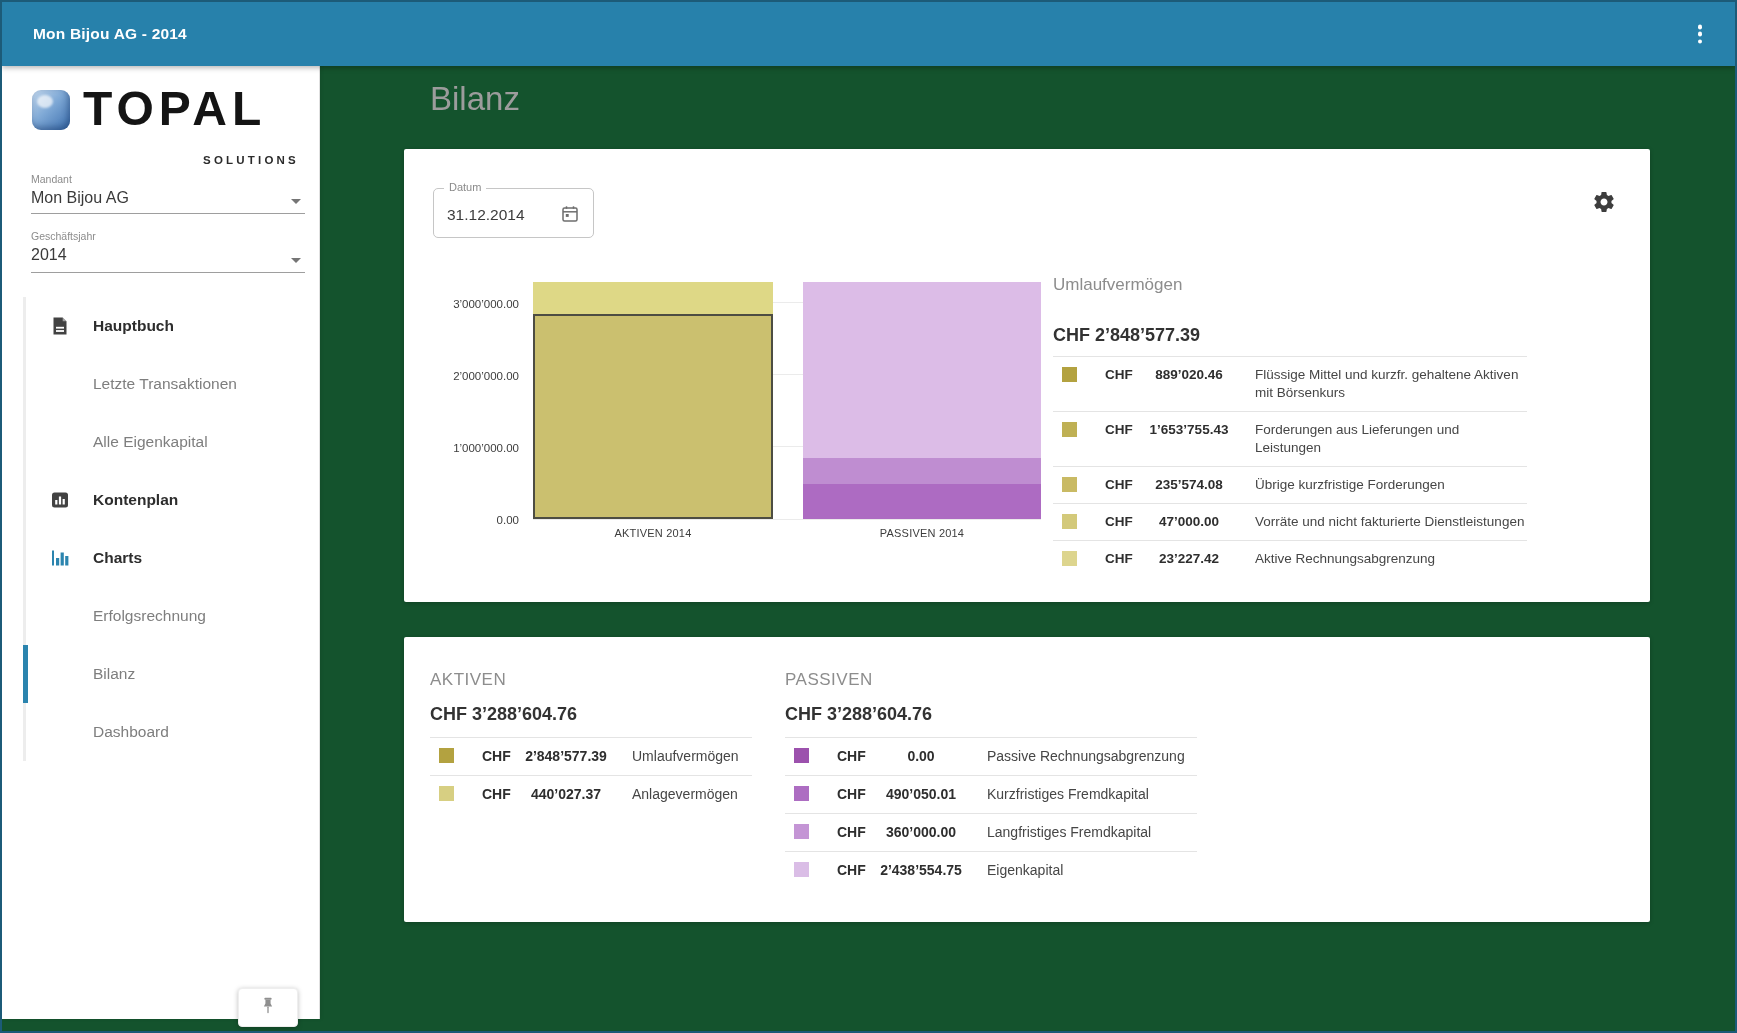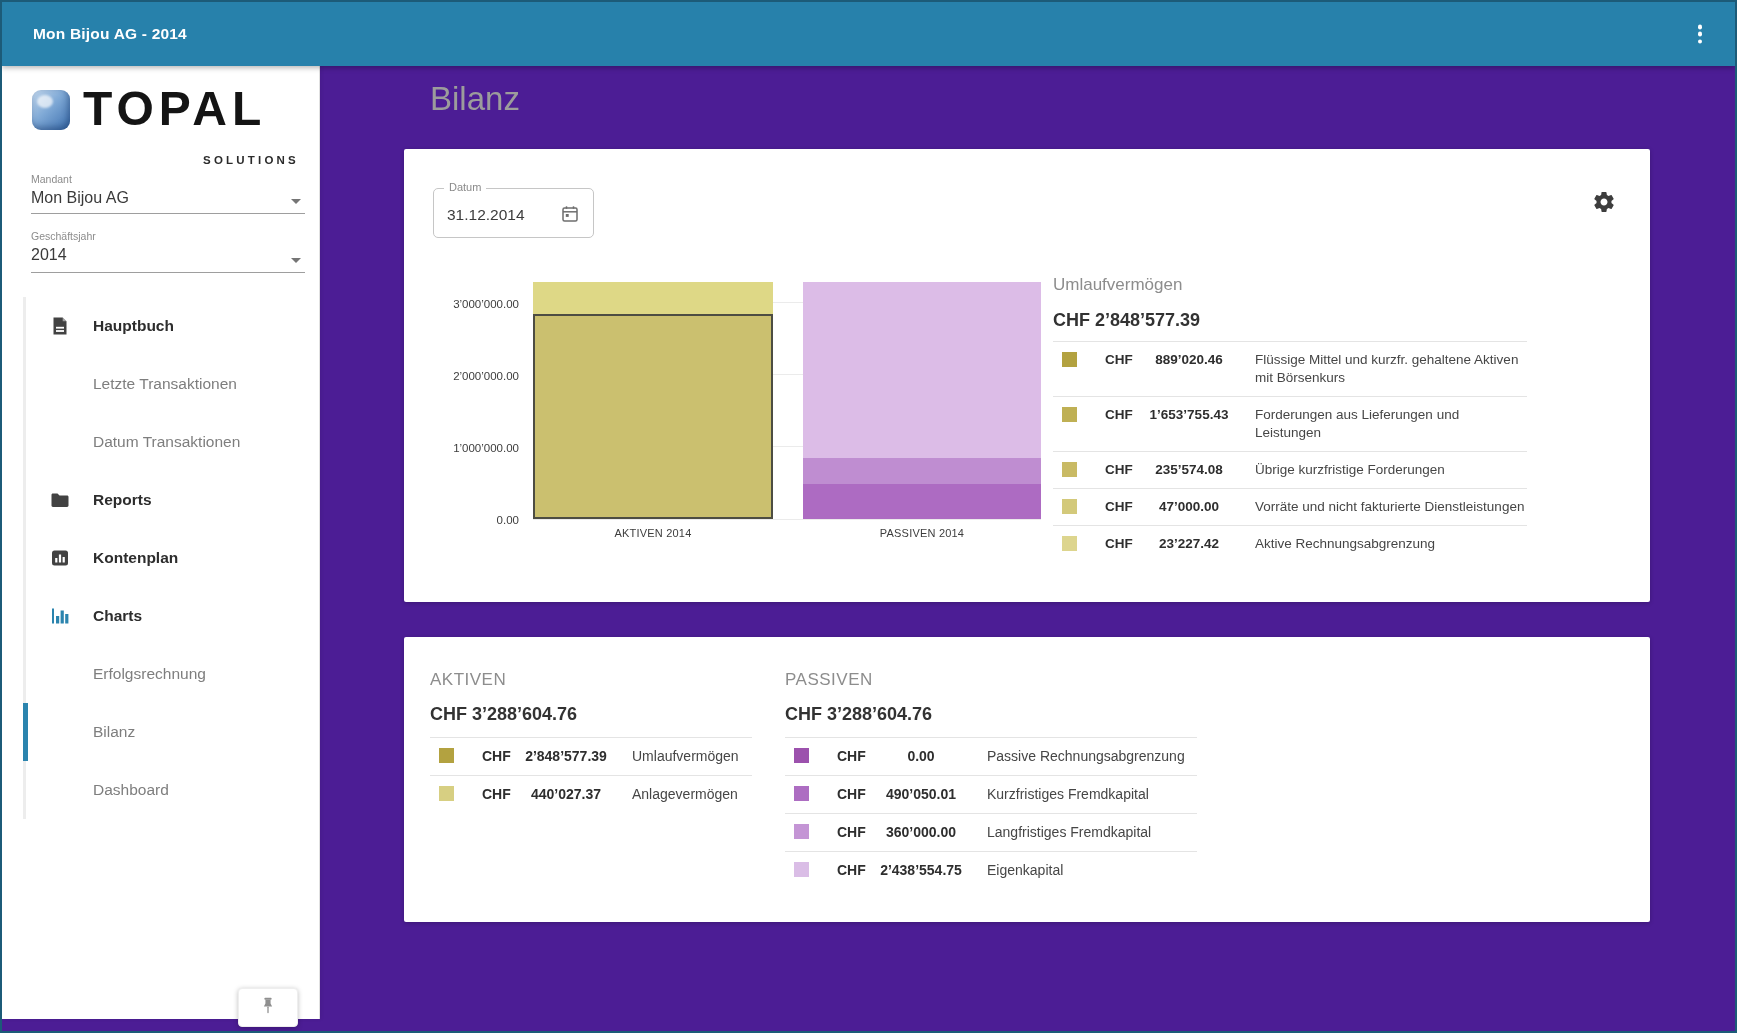--- a/index.html
+++ b/index.html
@@ -1,17 +1,17 @@
 <!DOCTYPE html>
 <html><head>
 <meta charset="utf-8">
 <style>
   html,body{margin:0;padding:0;background:#e8e8e8;font-family:"Liberation Sans",sans-serif;}
   *{box-sizing:border-box;}
-  .window{position:relative;width:1737px;height:1033px;background:#4c1d95;border:2px solid #1c5b78;overflow:hidden;}
+  .window{position:relative;width:1737px;height:1033px;background:#14532d;border:2px solid #1c5b78;overflow:hidden;}
 
   
   .topbar{position:absolute;left:0;top:0;right:0;height:64px;background:#2781ab;box-shadow:0 2px 5px rgba(0,0,0,.28);z-index:30;}
   .topbar-title{position:absolute;left:31px;top:50%;transform:translateY(-50%);color:#fff;font-size:15.5px;font-weight:bold;letter-spacing:.2px;}
   .kebab{position:absolute;right:30px;top:50%;transform:translateY(-50%);width:10px;height:19px;display:flex;flex-direction:column;justify-content:space-between;align-items:center;cursor:pointer;}
   .kebab i{width:4.5px;height:4.5px;border-radius:50%;background:#fff;}
 
   
   .sidebar{position:absolute;left:0;top:64px;bottom:12px;width:318px;background:#fff;border-right:1px solid #e0e0e0;box-shadow:1px 0 4px rgba(0,0,0,.07);z-index:20;}
   .logo{position:absolute;left:30px;top:22px;width:270px;height:84px;}
@@ -54,21 +54,21 @@
   .gridline{position:absolute;left:0;right:0;height:1px;background:#ebebeb;z-index:0;}
   .bar{position:absolute;bottom:0;height:237px;display:flex;flex-direction:column-reverse;z-index:1;cursor:pointer;}
   .seg{width:100%;}
   .seg.selected{border:2px solid #4d4d42;}
   .xlabels{position:absolute;left:129px;top:378px;width:508px;}
   .xlabel{position:absolute;text-align:center;font-size:11px;color:#3d3d3d;letter-spacing:.2px;}
 
   
   .legend{position:absolute;left:649px;top:126px;width:474px;}
   .legend-title{font-size:17px;color:#8d8d8d;}
-  .legend-total{margin-top:15px;font-size:18px;font-weight:bold;color:#323232;}
+  .legend-total{margin-top:30px;font-size:18px;font-weight:bold;color:#323232;}
   .legend-rows{margin-top:10px;}
   .lrow{display:grid;grid-template-columns:15px 28px 34px 100px 16px 1fr;align-items:start;border-top:1px solid #e4e4e4;padding:9px 0 9px 9px;font-size:13.5px;line-height:18px;}
   .lrow .sw{width:15px;height:15px;margin-top:1px;}
   .lrow .cur{font-weight:bold;color:#2e2e2e;}
   .lrow .amt{font-weight:bold;color:#2e2e2e;text-align:center;}
   .lrow .lbl{color:#464646;grid-column:6;}
 
   
   .sum-col{position:absolute;top:33px;}
   #col-aktiven{left:26px;width:322px;}
@@ -124,29 +124,21 @@
             </svg>
           </span>
           <span class="nav-label">Hauptbuch</span>
         </div>
         <div class="nav-item">
           <span class="nav-icon"></span>
           <span class="nav-label">Letzte Transaktionen</span>
         </div>
         <div class="nav-item">
           <span class="nav-icon"></span>
-          <span class="nav-label">Datum Transaktionen</span>
-        </div>
-        <div class="nav-item section">
-          <span class="nav-icon">
-            <svg viewBox="0 0 20 20" width="20" height="20">
-              <path fill="#424242" d="M1.5 5c0-.8.6-1.4 1.4-1.4h4.6l2 2h7.6c.8 0 1.4.6 1.4 1.4v8.6c0 .8-.6 1.4-1.4 1.4H2.9c-.8 0-1.4-.6-1.4-1.4z"></path>
-            </svg>
-          </span>
-          <span class="nav-label">Reports</span>
+          <span class="nav-label">Alle Eigenkapital</span>
         </div>
         <div class="nav-item section">
           <span class="nav-icon">
             <svg viewBox="0 0 20 20" width="20" height="20">
               <rect x="2" y="2.5" width="16" height="15" rx="2.5" fill="#424242"></rect>
               <rect x="5.2" y="10" width="2.2" height="4.5" fill="#fff"></rect>
               <rect x="8.9" y="6.5" width="2.2" height="8" fill="#fff"></rect>
               <rect x="12.6" y="9" width="2.2" height="5.5" fill="#fff"></rect>
             </svg>
           </span>

